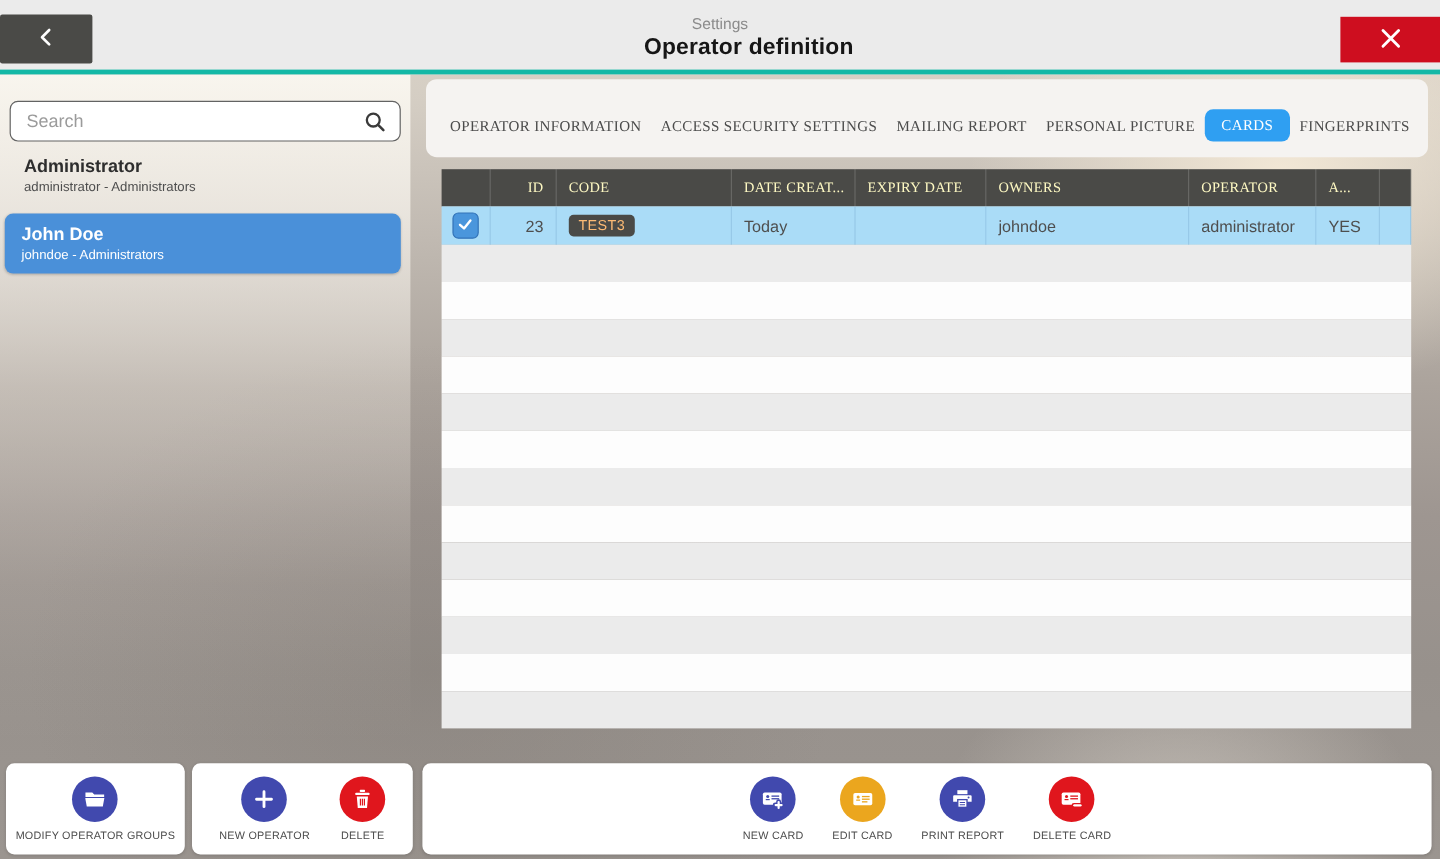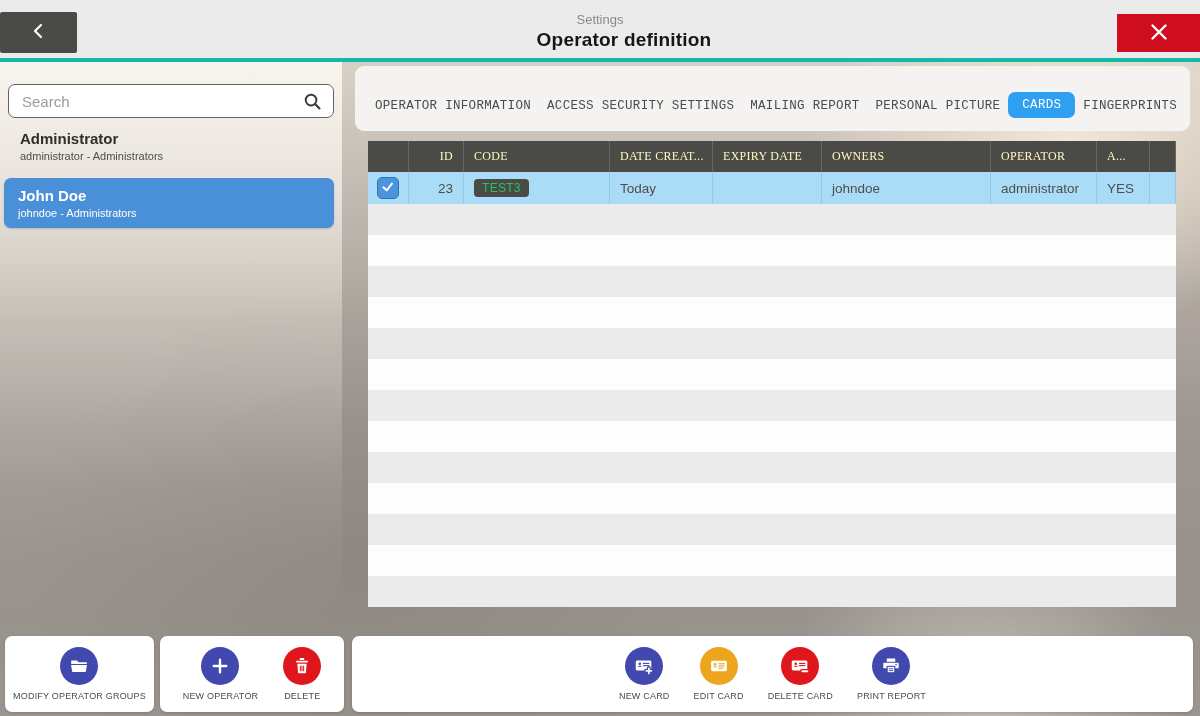--- a/index.html
+++ b/index.html
@@ -59,21 +59,21 @@
   
   .tabs-bar {
     position:absolute; left:355px; top:66px; width:835px; height:65px; z-index:2;
     background:#f5f3f1; border-radius:9px;
     display:flex; align-items:flex-end; justify-content:space-between;
     padding:0 16px 13px 12px;
   }
   .tab {
     font-size:12.5px; color:#4b4b4b; letter-spacing:.3px; white-space:nowrap;
     background:transparent; border:none; padding:5px 8px; cursor:pointer;
-    font-family:Liberation Mono, monospace;
+    font-family:Liberation Serif, serif;
   }
   .tab.active { background:#2f9ff2; color:#fff; border-radius:7px; padding:6px 14px; }
   
   .cards-table { position:absolute; left:368px; top:141px; width:808px; z-index:2; }
   .t-row {
     display:grid;
     grid-template-columns:41px 55px 146px 103px 109px 169px 106px 53px 26px;
   }
   .t-head { background:#4a4a47; height:31px; }
   .t-head .t-cell {
@@ -88,21 +88,21 @@
     display:flex; align-items:center; padding-left:10px; overflow:hidden; white-space:nowrap;
   }
   .t-data .t-cell.c-id { justify-content:flex-end; padding-right:10px; }
   .t-cell.c-check { justify-content:center; padding-left:0 !important; }
   .checkbox {
     width:22px; height:22px; border-radius:5px; background:#4a96dc;
     border:1.5px solid #3273b8; display:flex; align-items:center; justify-content:center;
     cursor:pointer;
   }
   .code-badge {
-    background:#4a4a47; color:#22c55e; font-size:12px; letter-spacing:.3px;
+    background:#4a4a47; color:#fdba74; font-size:12px; letter-spacing:.3px;
     padding:3px 8px; border-radius:4px; line-height:1;
   }
   .stripe { height:31px; background:#ebebeb; }
   .stripe.alt { background:#fdfdfd; }
   
   .tool-card {
     position:absolute; top:636px; height:76px; z-index:3;
     background:#fff; border-radius:7px; box-shadow:0 1px 3px rgba(0,0,0,.15);
     display:flex; align-items:center; justify-content:center; gap:20px;
   }
@@ -288,38 +288,38 @@
         <circle cx="7.8" cy="10" r="1.4" fill="#eba61e"></circle>
         <rect x="6" y="12.3" width="3.6" height="1.1" fill="#eba61e"></rect>
         <rect x="11.2" y="9" width="7" height="1.2" fill="#eba61e"></rect>
         <rect x="11.2" y="11.4" width="7" height="1.2" fill="#eba61e"></rect>
         <rect x="11.2" y="13.8" width="5" height="1.2" fill="#eba61e"></rect>
       </svg>
     </span>
     <span class="tool-label">EDIT CARD</span>
   </button>
   <button class="tool-btn">
+    <span class="circ indigo">
+      <svg width="22" height="22" viewBox="0 0 24 24">
+        <rect x="7.4" y="3.8" width="9.2" height="3.6" fill="#fff"></rect>
+        <path d="M4.6 8.4h14.8a1 1 0 0 1 1 1v5h-16.8v-5a1 1 0 0 1 1-1z" fill="#fff"></path>
+        <circle cx="17.6" cy="10.4" r="0.9" fill="#4149ae"></circle>
+        <rect x="7.8" y="12.4" width="8.4" height="7" fill="#fff" stroke="#4149ae" stroke-width="1.2"></rect>
+        <path d="M9.6 15h4.8M9.6 17h4.8" stroke="#4149ae" stroke-width="1"></path>
+      </svg>
+    </span>
+    <span class="tool-label">PRINT REPORT</span>
+  </button>
+  <button class="tool-btn">
     <span class="circ red">
       <svg width="22" height="22" viewBox="0 0 24 24">
         <rect x="3" y="6" width="17" height="11" rx="1.6" fill="#fff"></rect>
         <circle cx="7.4" cy="9.6" r="1.4" fill="#e0161d"></circle>
         <rect x="5.6" y="11.8" width="3.6" height="1.1" fill="#e0161d"></rect>
         <rect x="10.8" y="8.6" width="7" height="1.2" fill="#e0161d"></rect>
         <rect x="10.8" y="11" width="7" height="1.2" fill="#e0161d"></rect>
         <path d="M14.2 17.6h6.2" stroke="#e0161d" stroke-width="4.4" stroke-linecap="round"></path>
         <path d="M14.6 17.6h5.4" stroke="#fff" stroke-width="2.2" stroke-linecap="round"></path>
       </svg>
     </span>
     <span class="tool-label">DELETE CARD</span>
   </button>
-  <button class="tool-btn">
-    <span class="circ indigo">
-      <svg width="22" height="22" viewBox="0 0 24 24">
-        <rect x="7.4" y="3.8" width="9.2" height="3.6" fill="#fff"></rect>
-        <path d="M4.6 8.4h14.8a1 1 0 0 1 1 1v5h-16.8v-5a1 1 0 0 1 1-1z" fill="#fff"></path>
-        <circle cx="17.6" cy="10.4" r="0.9" fill="#4149ae"></circle>
-        <rect x="7.8" y="12.4" width="8.4" height="7" fill="#fff" stroke="#4149ae" stroke-width="1.2"></rect>
-        <path d="M9.6 15h4.8M9.6 17h4.8" stroke="#4149ae" stroke-width="1"></path>
-      </svg>
-    </span>
-    <span class="tool-label">PRINT REPORT</span>
-  </button>
 </div>
 
 </body></html>

